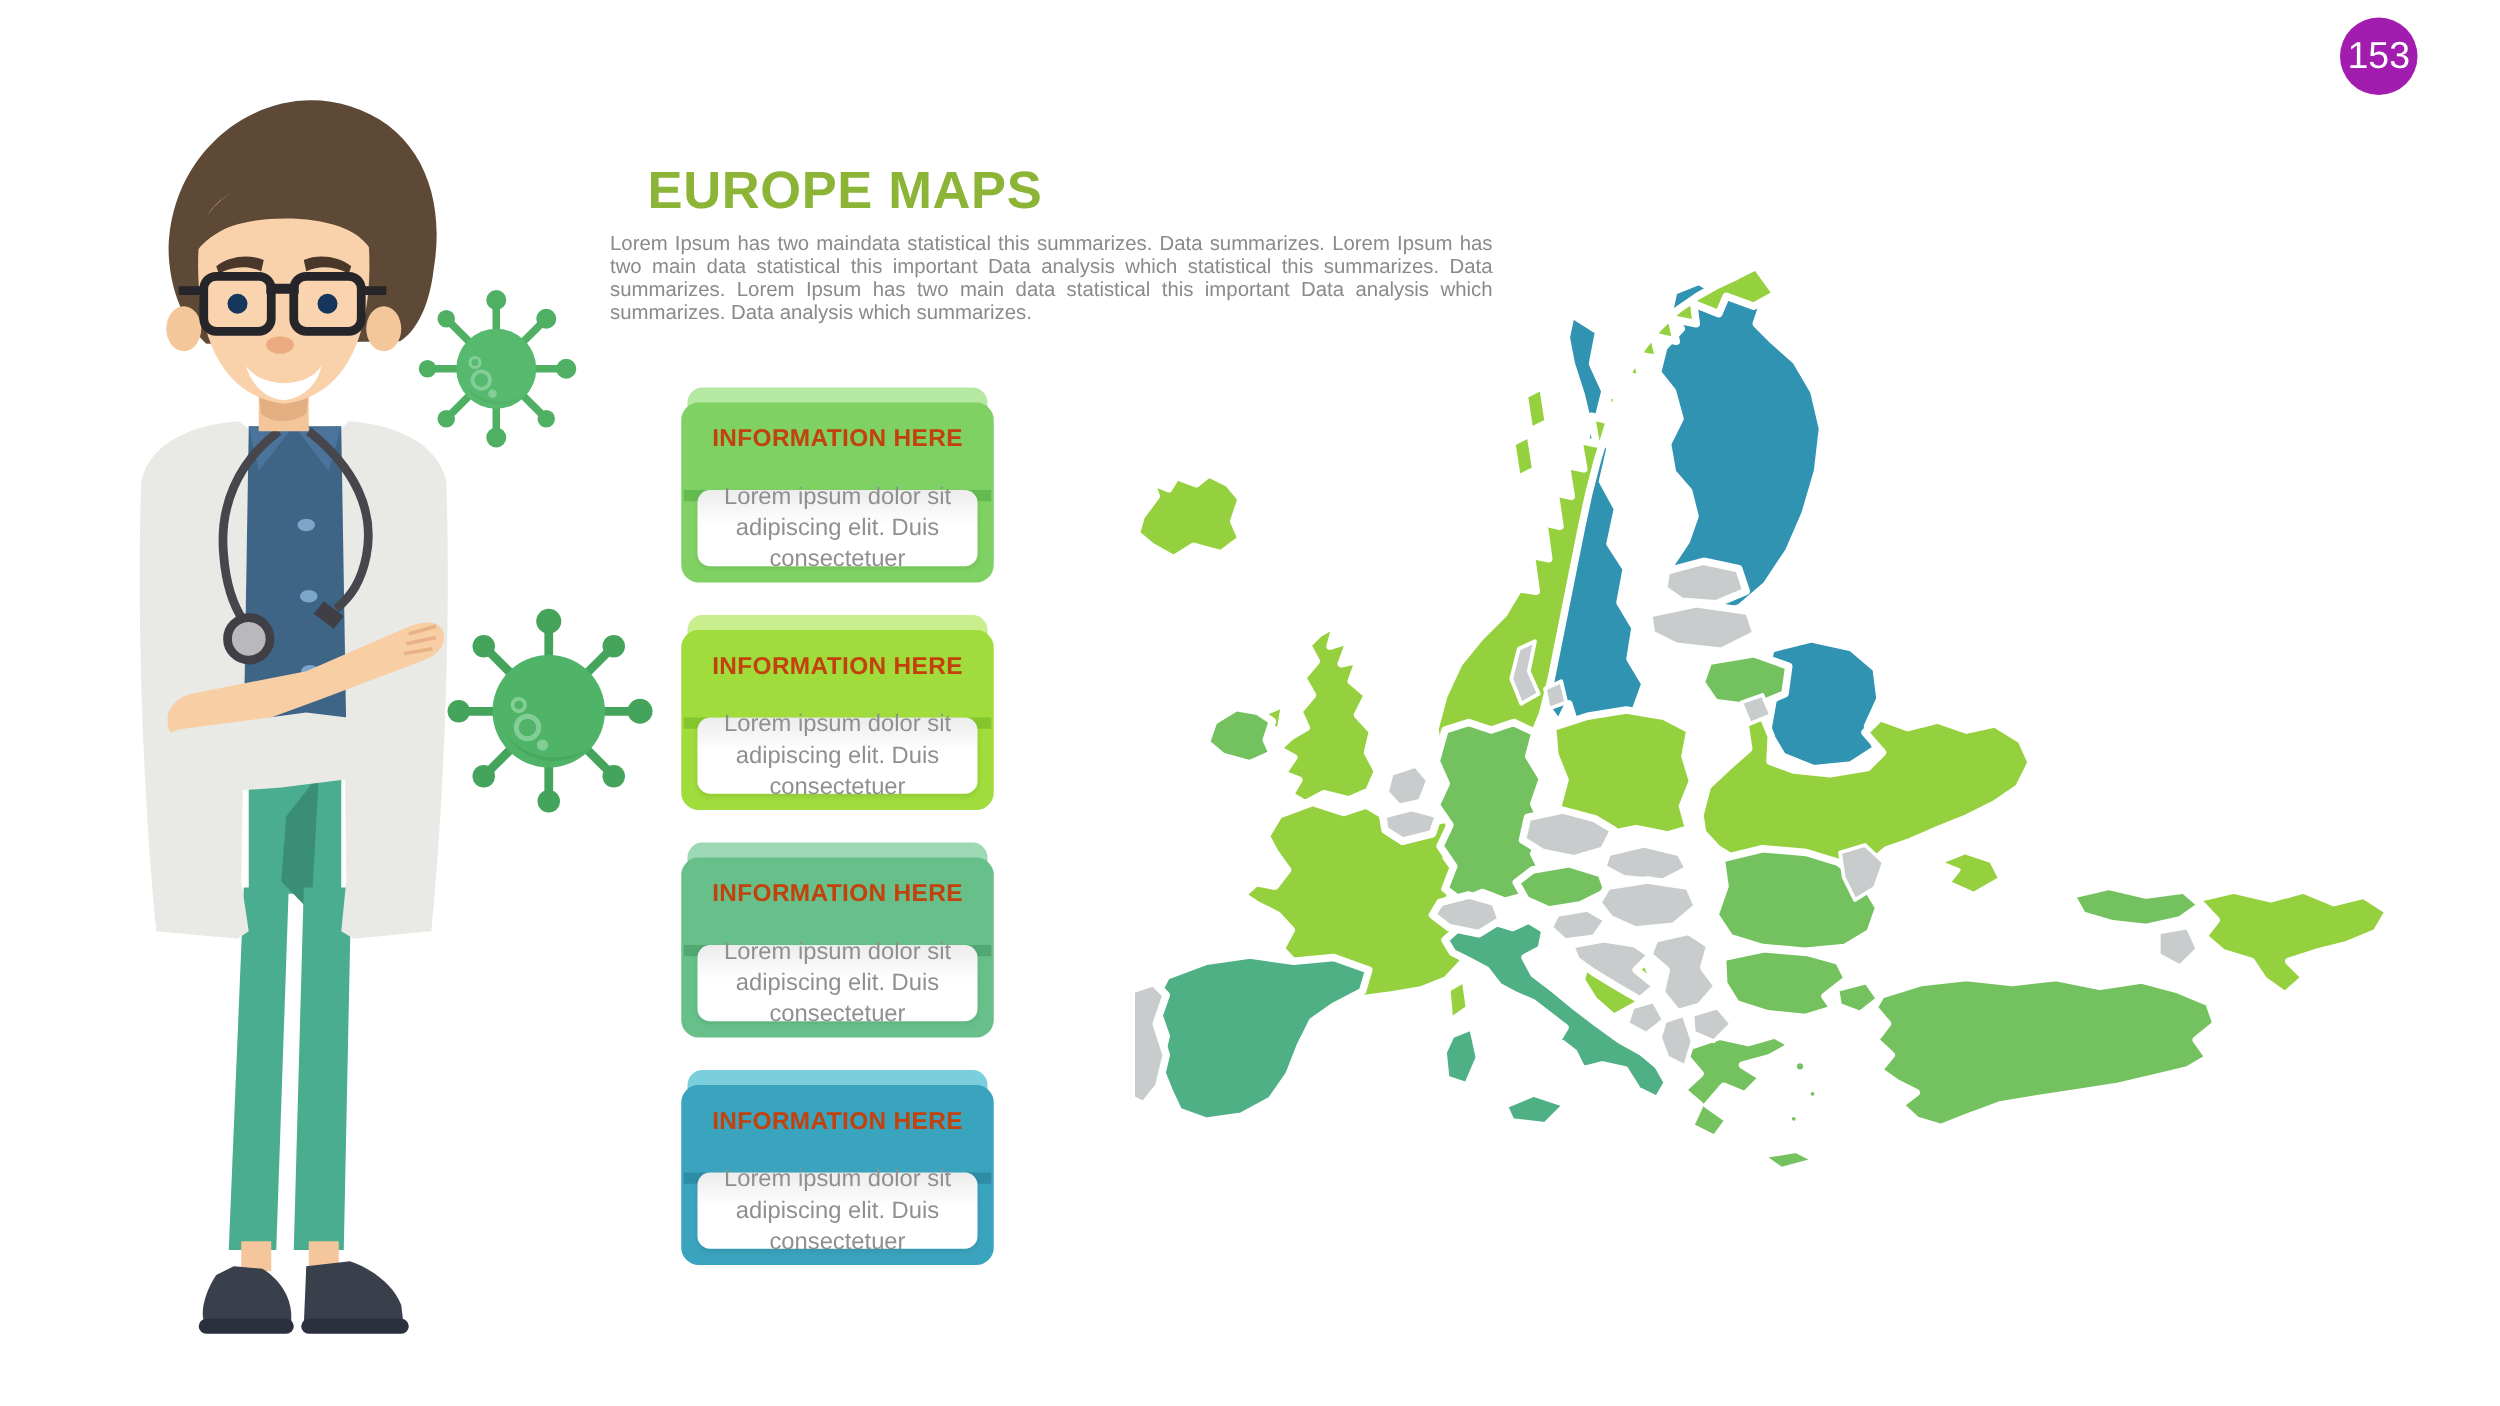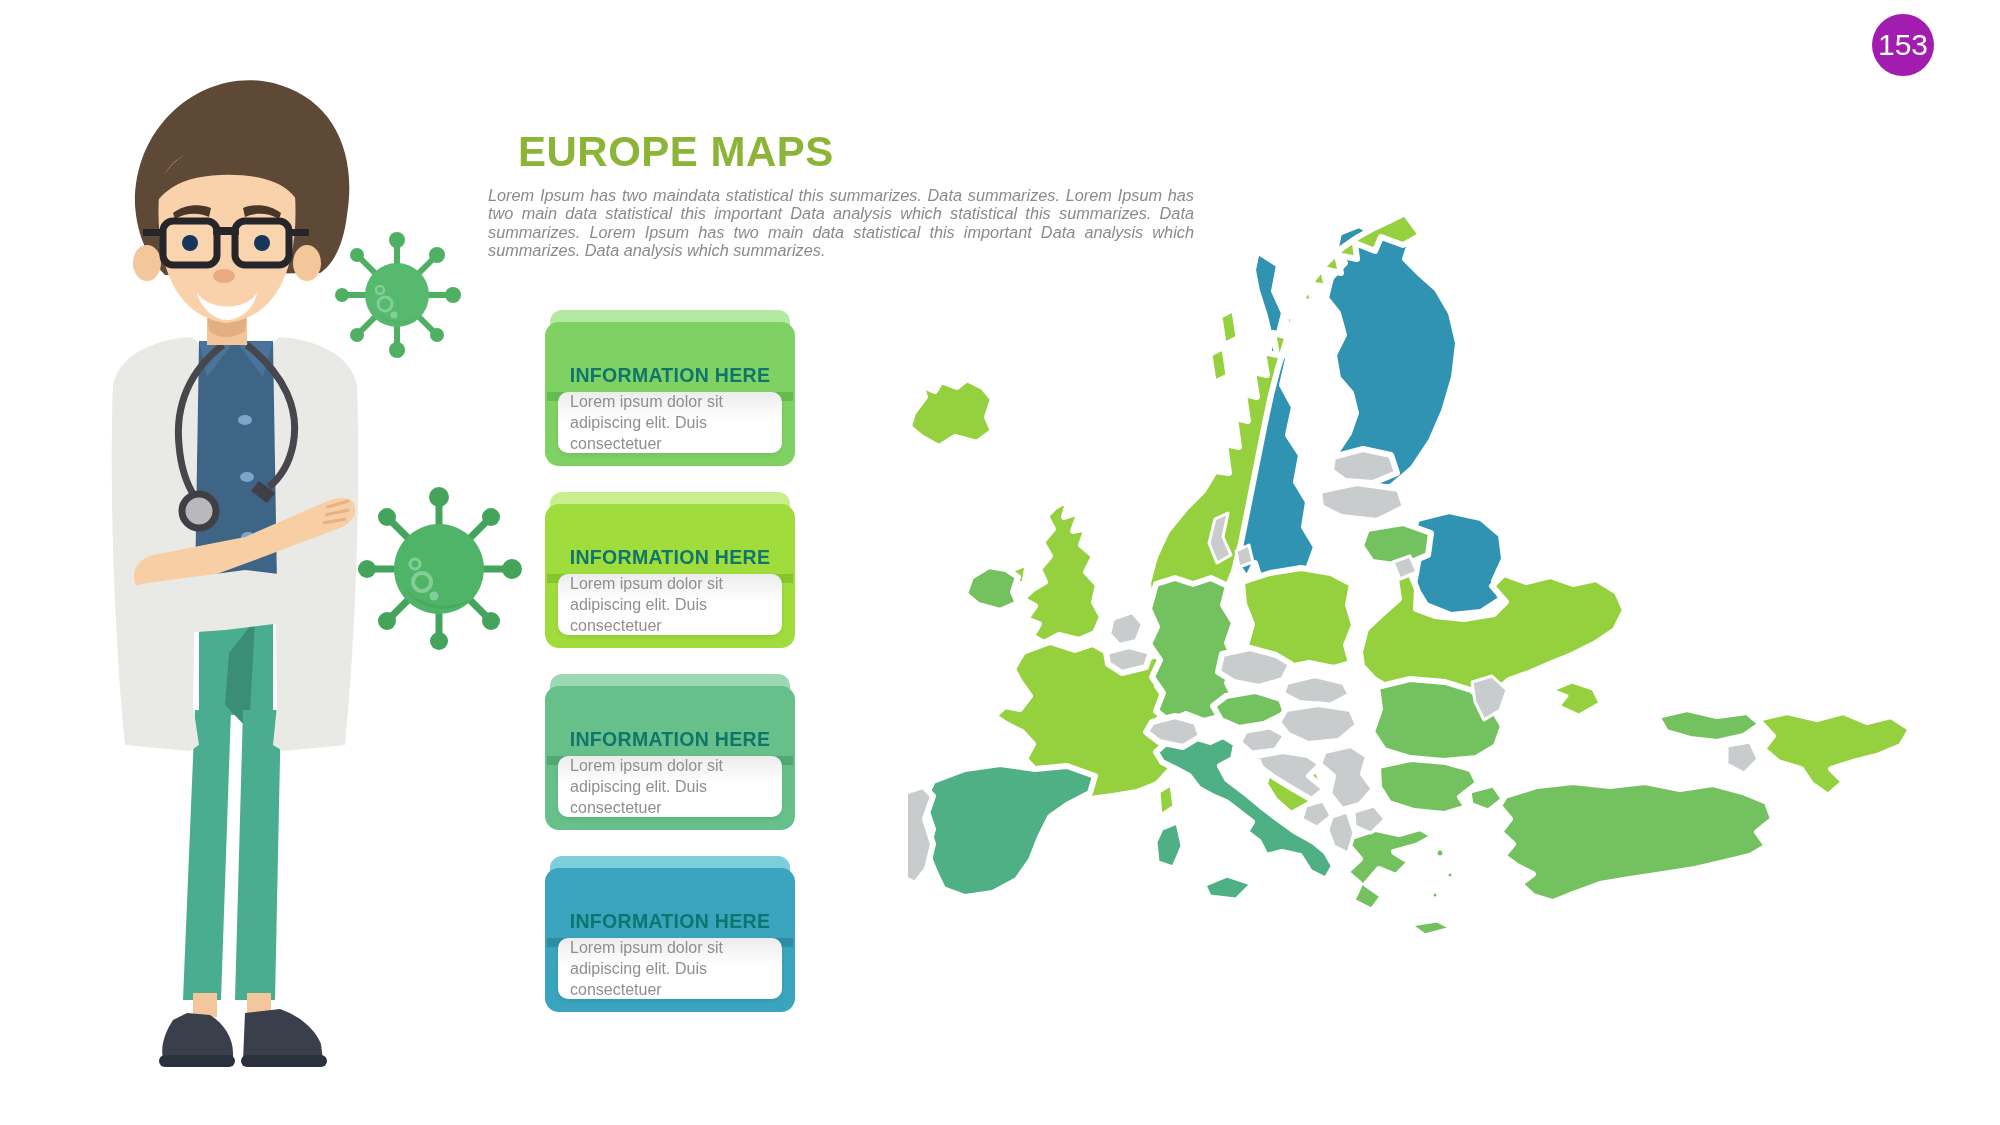--- a/index.html
+++ b/index.html
@@ -6,34 +6,34 @@
   .slide{position:relative;width:2000px;height:1125px;background:#ffffff;overflow:hidden;
          font-family:"Liberation Sans",sans-serif;}
 
   .top-title{position:absolute;top:16px;left:0;width:1890px;text-align:center;
              font-size:28px;font-weight:bold;letter-spacing:1px;}
   .badge{position:absolute;top:14px;left:1872px;width:62px;height:62px;border-radius:50%;
          color:#ffffff;display:flex;align-items:center;justify-content:center;font-size:30px;}
 
   .section-title{position:absolute;left:518px;top:128px;font-size:42px;font-weight:bold;letter-spacing:0.5px;}
   .paragraph{position:absolute;left:488px;top:186px;width:706px;font-size:16.3px;line-height:1.13;
-             color:#8A8A8A;text-align:justify;font-style:italic;}
+             color:#8A8A8A;text-align:justify;}
 
   .cards{position:absolute;left:545px;top:310px;width:250px;display:flex;flex-direction:column;gap:26px;}
   .card{position:relative;height:156px;}
   .card-tab{position:absolute;top:0;left:5px;right:5px;height:42px;border-radius:12px;background:var(--tab);}
   .card-main{position:absolute;top:12px;left:0;right:0;bottom:0;border-radius:14px;background:var(--main);}
   .card-shade{position:absolute;top:70px;left:2px;right:2px;height:9px;background:var(--shade);}
   .card-title{position:absolute;top:12px;left:0;right:0;height:58px;display:flex;align-items:center;
-              justify-content:center;box-sizing:border-box;color:#0f766e;
-              font-weight:bold;font-size:19.5px;letter-spacing:0.3px;margin-top:24px;}
+              justify-content:center;box-sizing:border-box;color:#c2410c;
+              font-weight:bold;font-size:19.5px;letter-spacing:0.3px;}
   .card-body{position:absolute;top:70px;left:13px;right:13px;bottom:13px;border-radius:10px;
              background:linear-gradient(180deg,#ececec,#ffffff 45%);
-             display:flex;align-items:center;justify-content:center;
-             color:#8F8F8F;font-size:16px;line-height:1.32;padding:16px 12px;box-sizing:border-box;
+             display:flex;align-items:center;justify-content:center;text-align:center;
+             color:#8F8F8F;font-size:19px;line-height:1.32;padding:16px 12px;box-sizing:border-box;
              box-shadow:0 2px 4px rgba(0,0,0,0.08);}
 
   .map-svg{position:absolute;left:905px;top:185px;width:1040px;height:840px;}
   .map-svg path,.map-svg circle{stroke:#ffffff;stroke-width:6;stroke-linejoin:round;}
   .map-svg .tiny{stroke-width:3;}
 
   .doctor-svg{position:absolute;left:95px;top:45px;width:280px;height:1050px;}
   .virus-small{position:absolute;left:330px;top:228px;width:135px;height:135px;}
   .virus-large{position:absolute;left:352px;top:482px;width:175px;height:175px;}
 </style>

